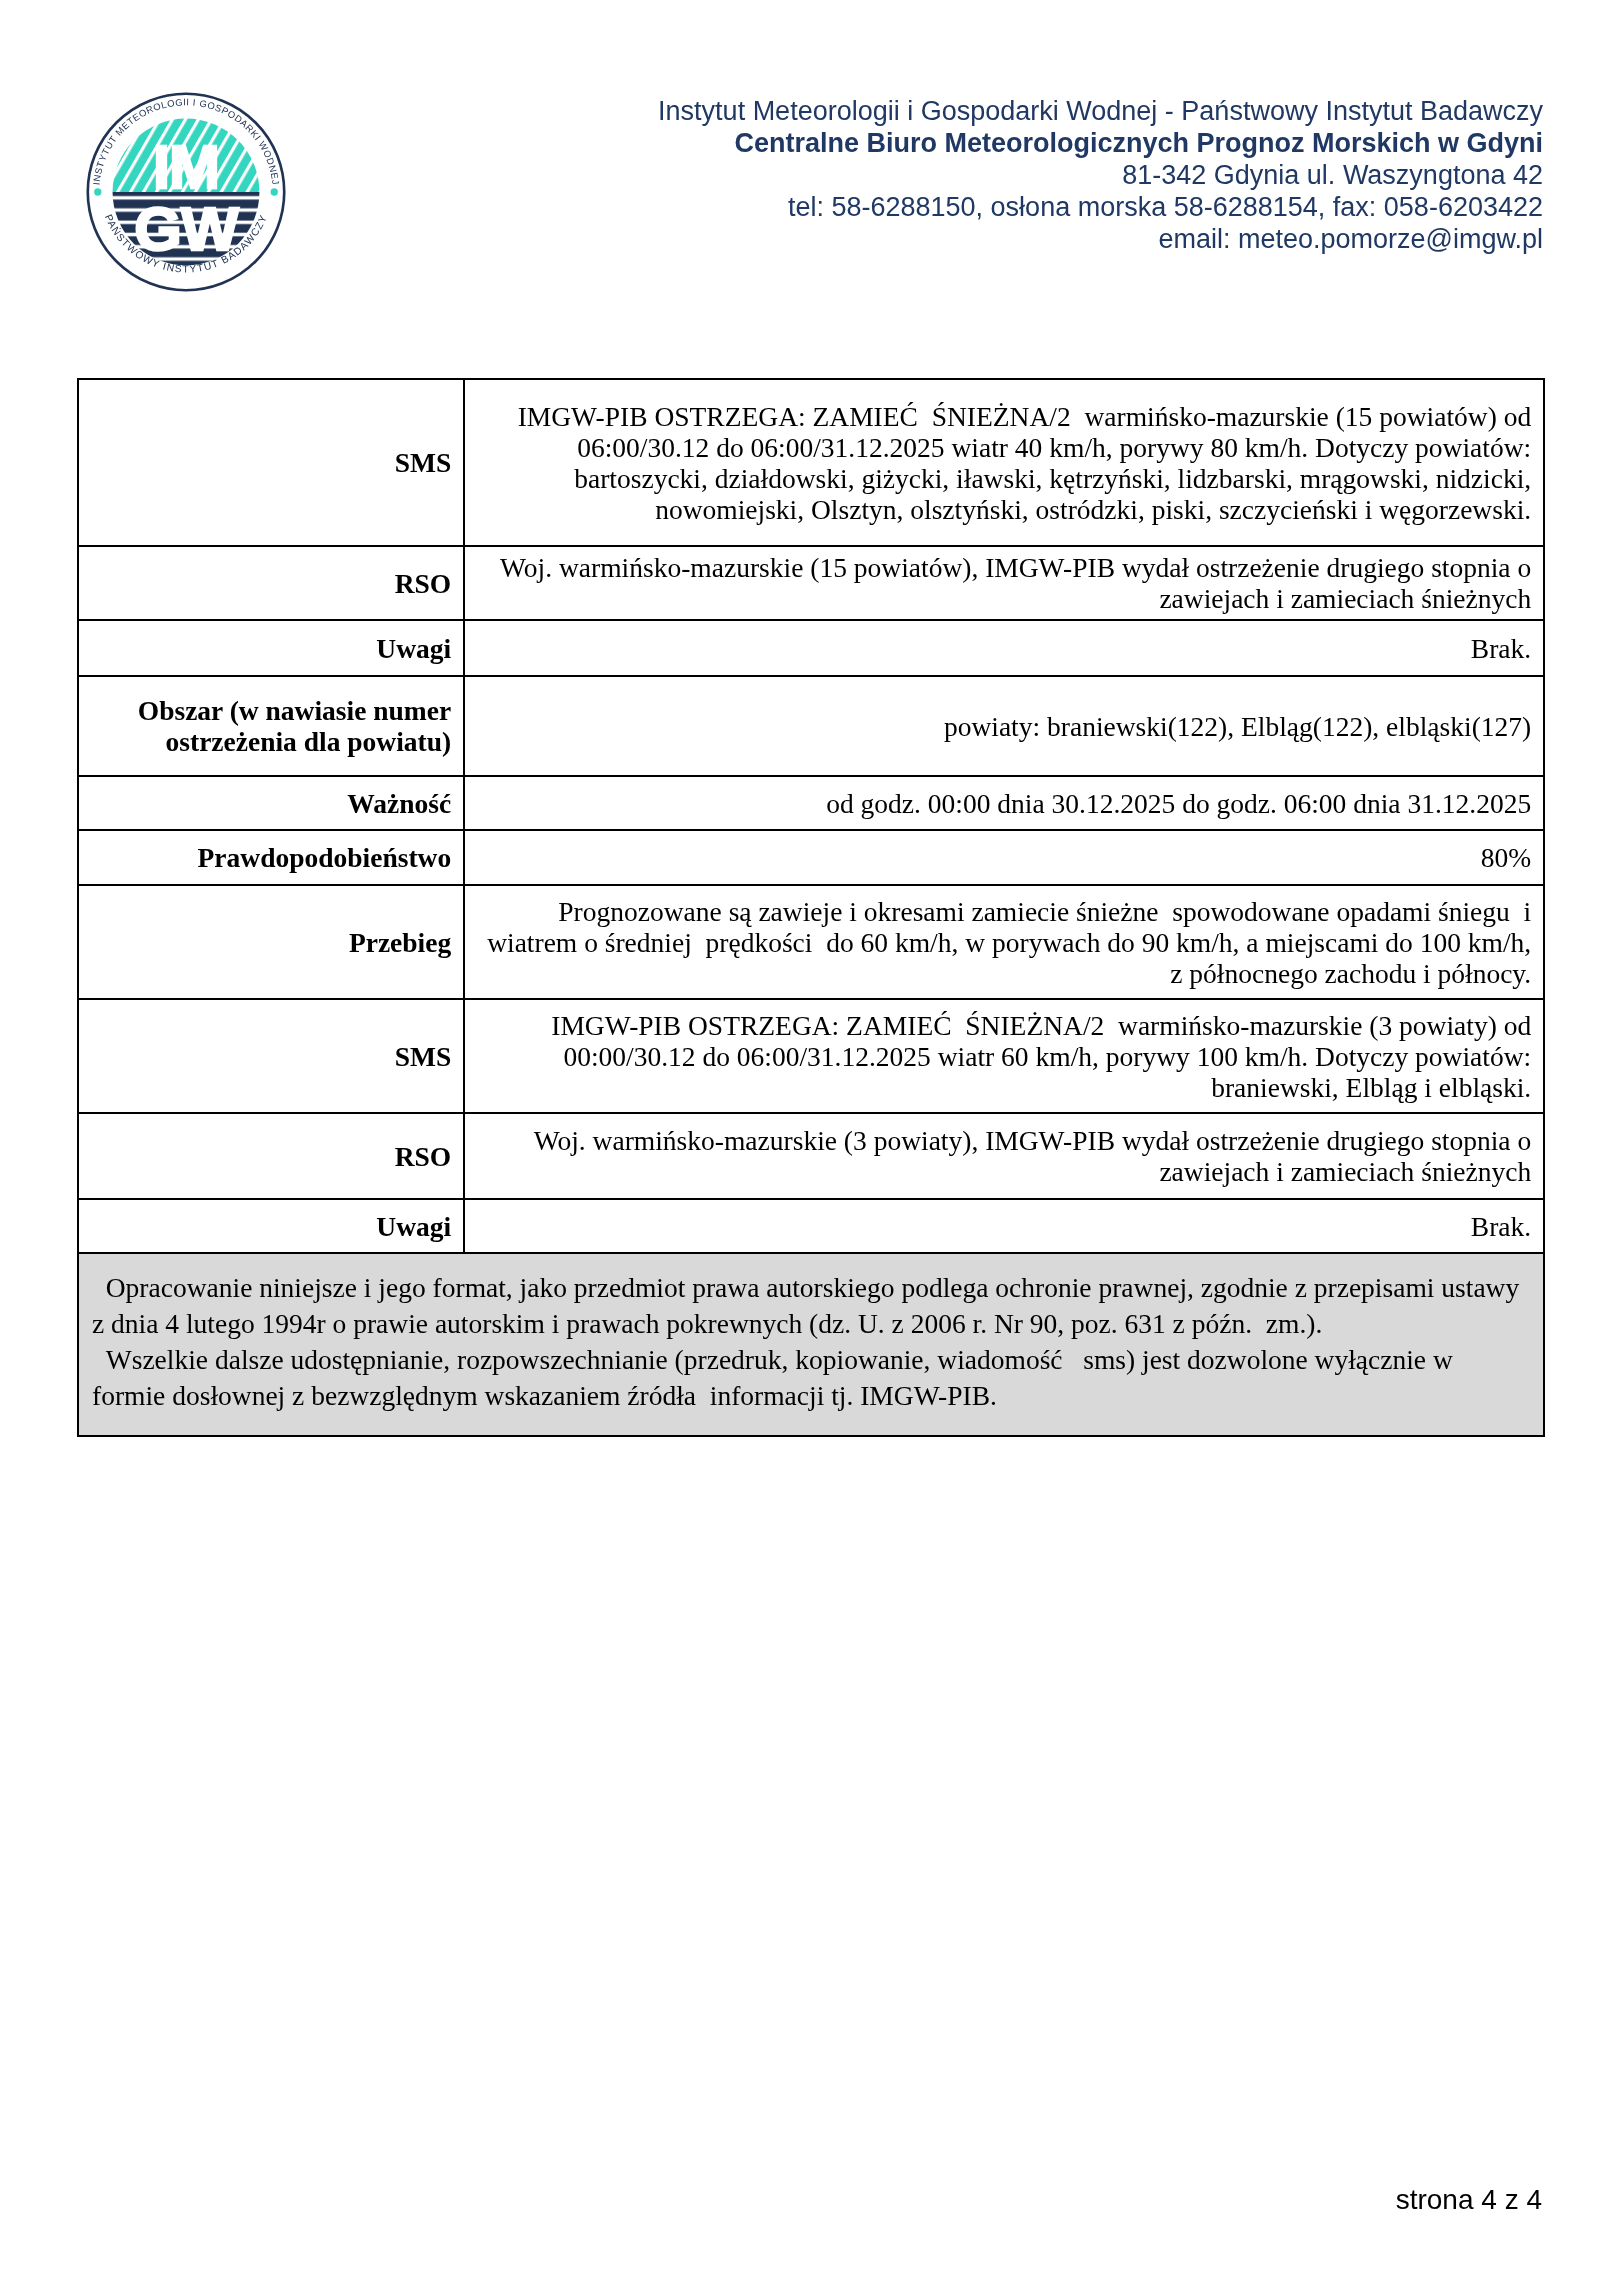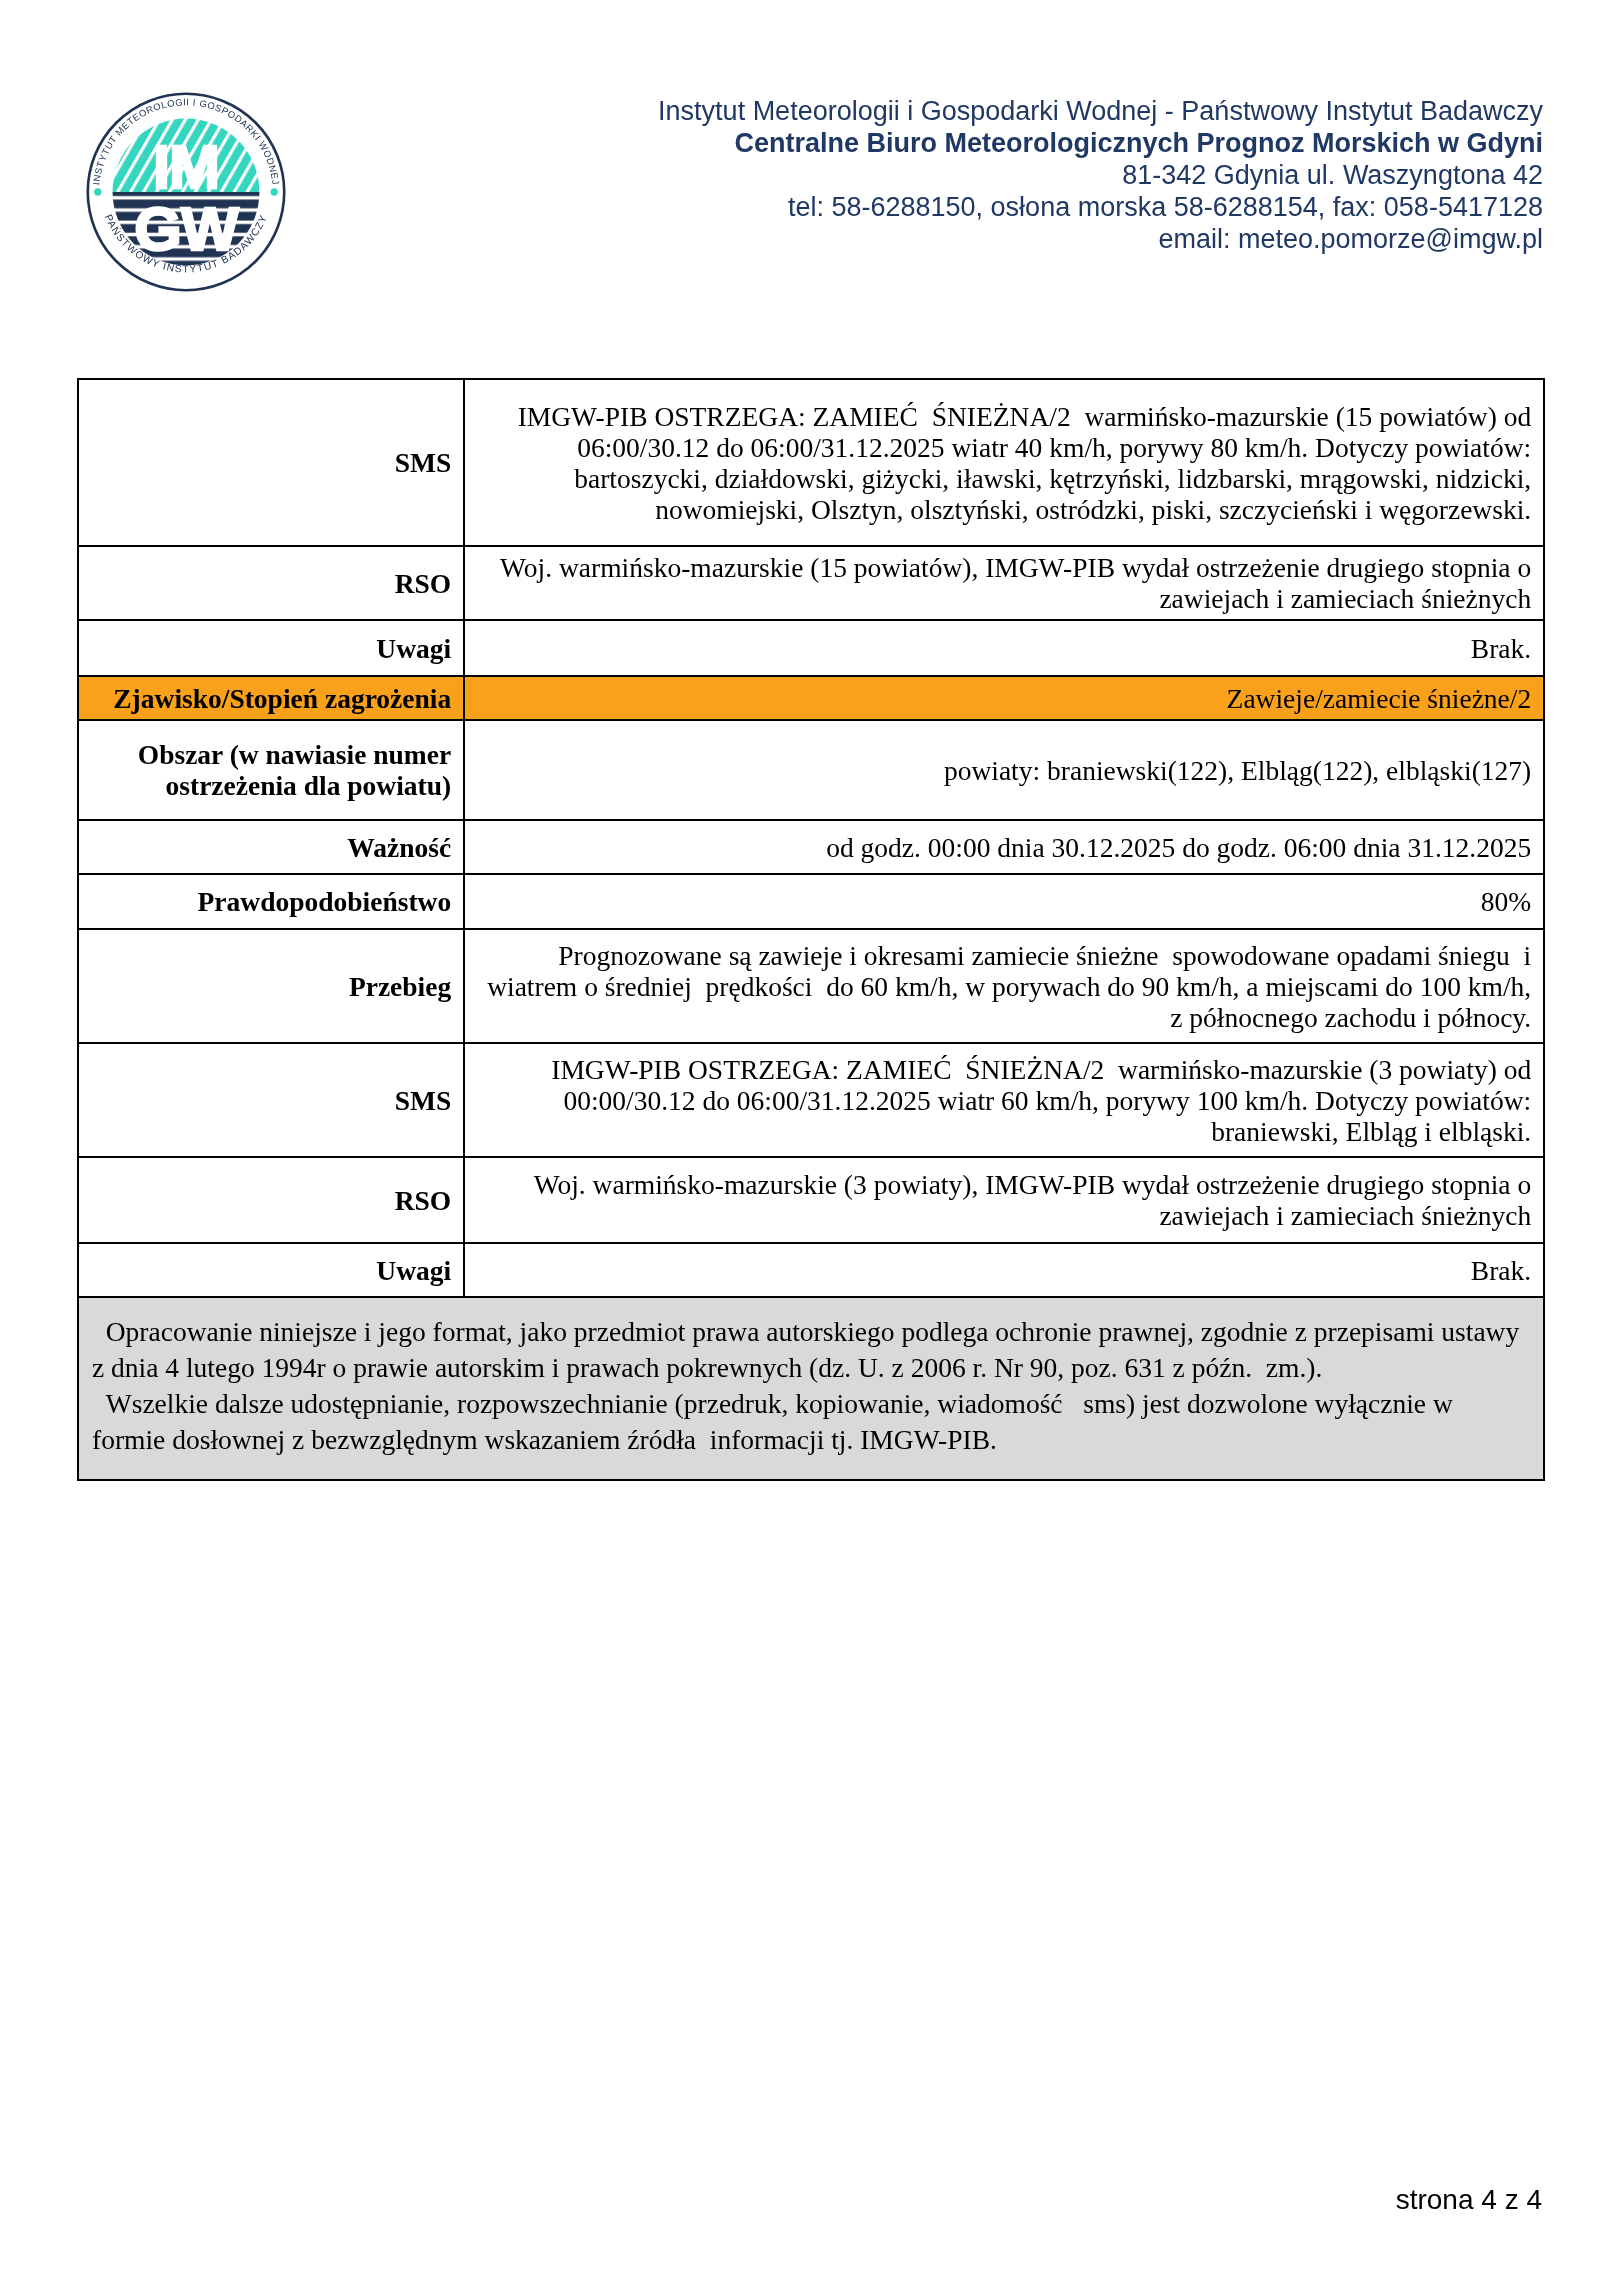--- a/index.html
+++ b/index.html
@@ -78,21 +78,21 @@
         <textPath href="#arcBottom" startOffset="50%" text-anchor="middle">PAŃSTWOWY INSTYTUT BADAWCZY</textPath>
       </text>
       <circle cx="13.5" cy="100" r="3.6" fill="#35D6BF"></circle>
       <circle cx="186.5" cy="100" r="3.6" fill="#35D6BF"></circle>
     </svg>
   </div>
   <div class="header-text">
     <span class="hline">Instytut Meteorologii i Gospodarki Wodnej - Państwowy Instytut Badawczy</span>
     <span class="hline hbold">Centralne Biuro Meteorologicznych Prognoz Morskich w Gdyni</span>
     <span class="hline">81-342 Gdynia ul. Waszyngtona 42</span>
-    <span class="hline">tel: 58-6288150, osłona morska 58-6288154, fax: 058-5417128</span>
+    <span class="hline">tel: 58-6288150, osłona morska 58-6288154, fax: 058-6203422</span>
     <span class="hline">email: meteo.pomorze@imgw.pl</span>
   </div>
 </div>
 
 <div class="table-wrap">
   <table class="wtable">
     <colgroup>
         <col style="width:386px">
         <col>
       </colgroup>
@@ -101,24 +101,20 @@
         <td class="cell-label">SMS</td>
         <td class="cell-value">IMGW-PIB OSTRZEGA: ZAMIEĆ  ŚNIEŻNA/2  warmińsko-mazurskie (15 powiatów) od 06:00/30.12 do 06:00/31.12.2025 wiatr 40 km/h, porywy 80 km/h. Dotyczy powiatów: bartoszycki, działdowski, giżycki, iławski, kętrzyński, lidzbarski, mrągowski, nidzicki, nowomiejski, Olsztyn, olsztyński, ostródzki, piski, szczycieński i węgorzewski.</td>
       </tr>
       <tr class="r1">
         <td class="cell-label">RSO</td>
         <td class="cell-value">Woj. warmińsko-mazurskie (15 powiatów), IMGW-PIB wydał ostrzeżenie drugiego stopnia o zawiejach i zamieciach śnieżnych</td>
       </tr>
       <tr class="r2">
         <td class="cell-label">Uwagi</td>
         <td class="cell-value">Brak.</td>
-      </tr>
-      <tr class="r3 highlight">
-        <td class="cell-label">Zjawisko/Stopień zagrożenia</td>
-        <td class="cell-value">Zawieje/zamiecie śnieżne/2</td>
       </tr>
       <tr class="r4">
         <td class="cell-label">Obszar (w nawiasie numer ostrzeżenia dla powiatu)</td>
         <td class="cell-value">powiaty: braniewski(122), Elbląg(122), elbląski(127)</td>
       </tr>
       <tr class="r5">
         <td class="cell-label">Ważność</td>
         <td class="cell-value">od godz. 00:00 dnia 30.12.2025 do godz. 06:00 dnia 31.12.2025</td>
       </tr>
       <tr class="r6">

